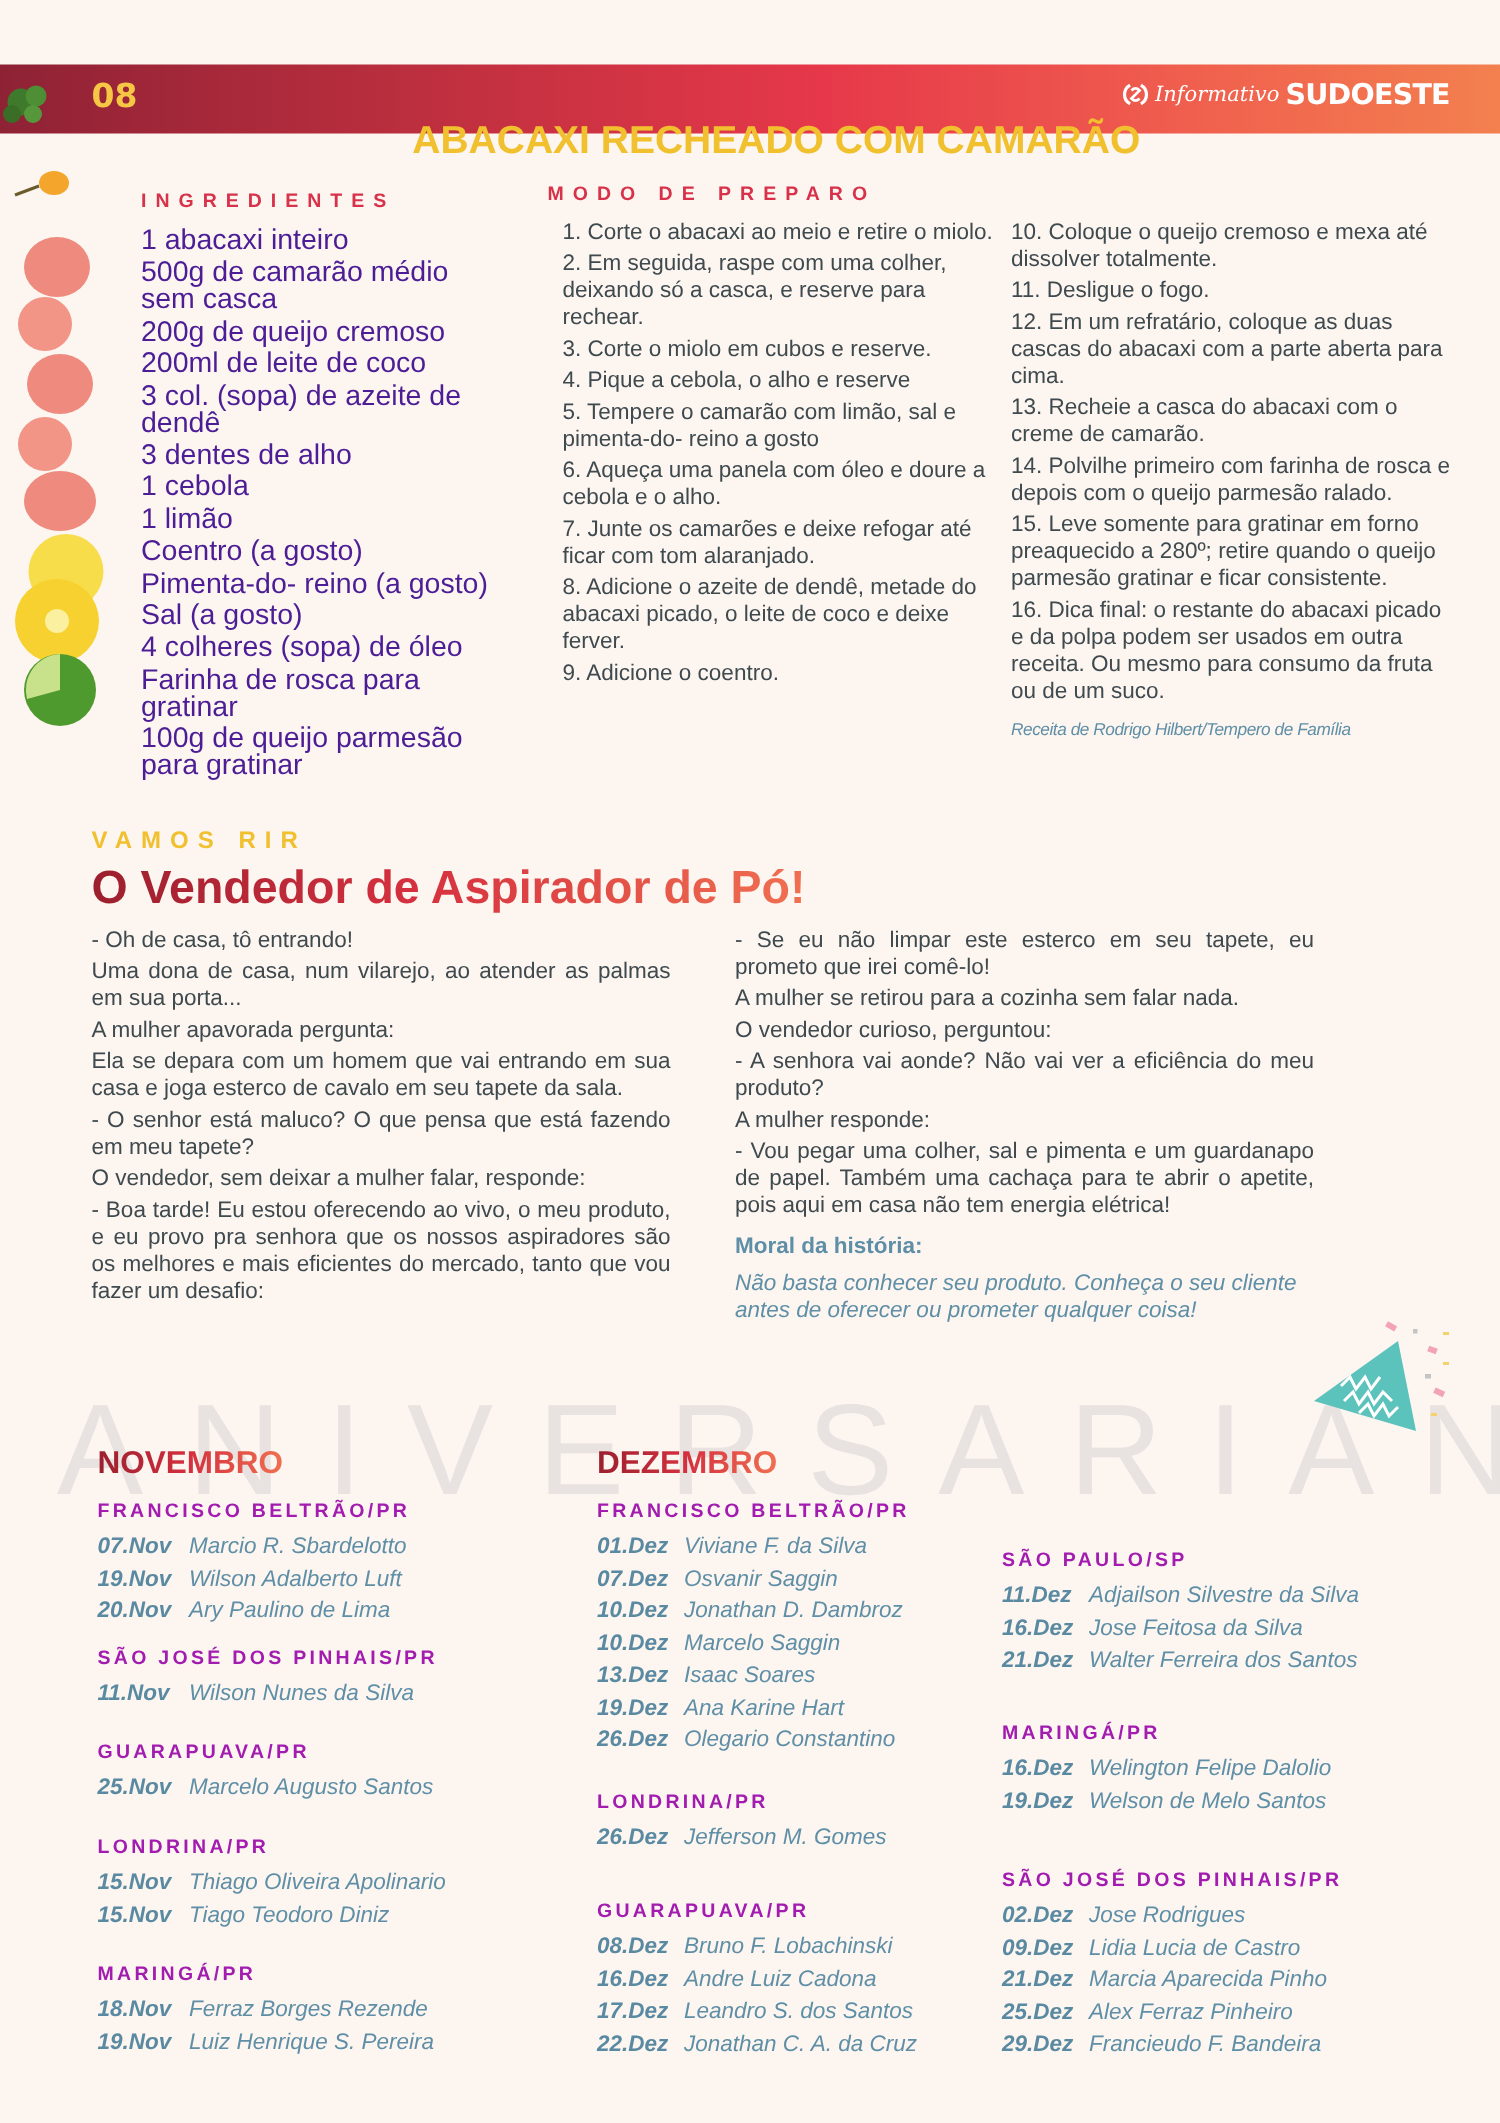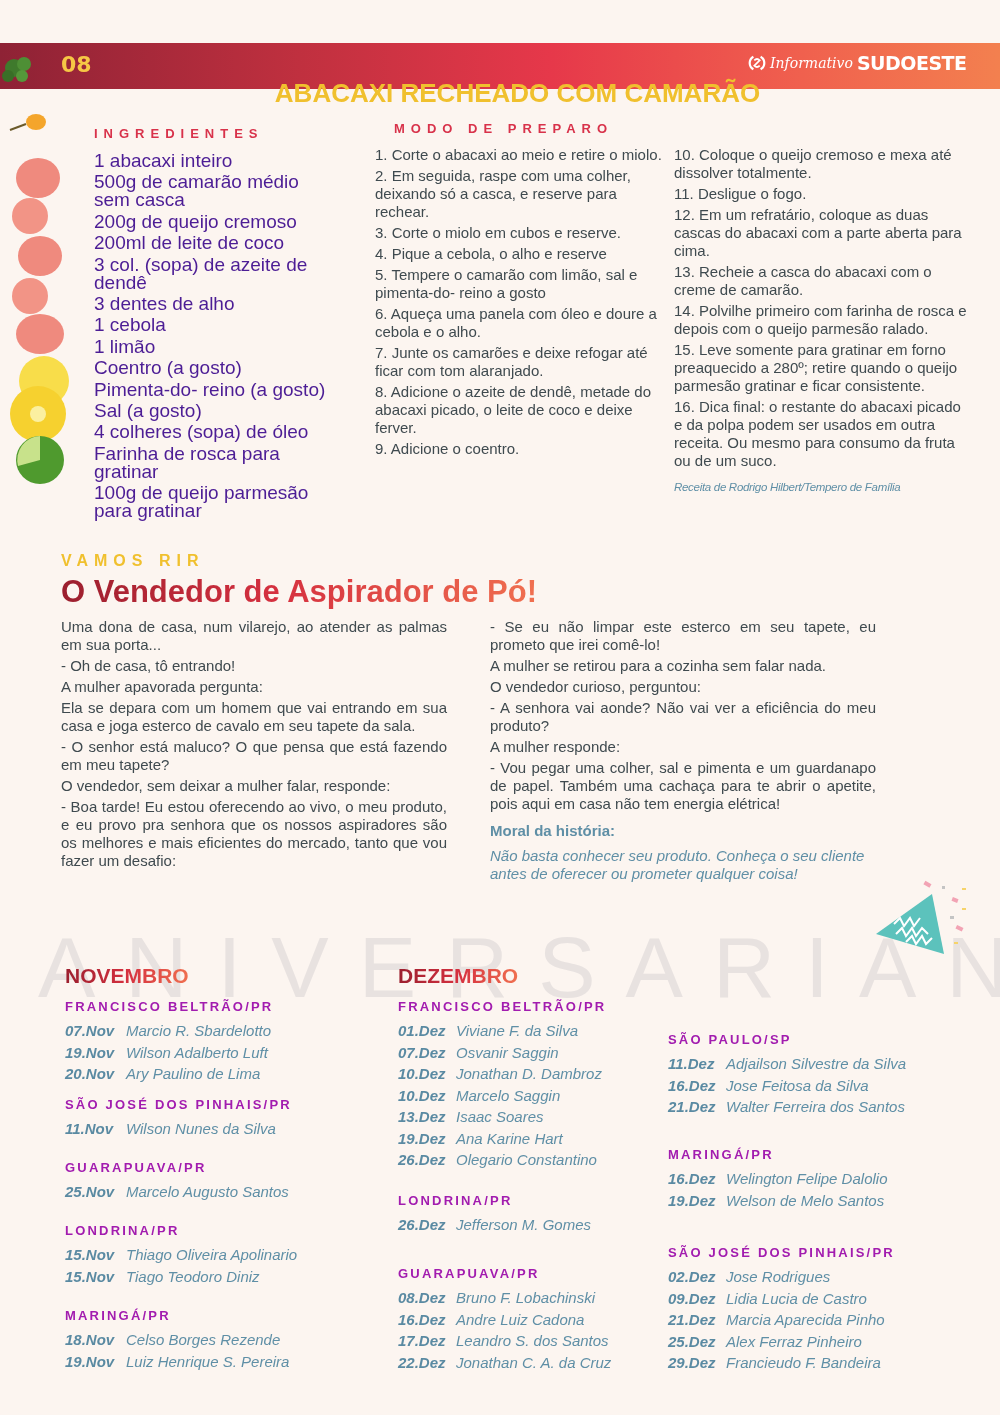--- a/index.html
+++ b/index.html
@@ -30,21 +30,21 @@
   .food-strip { position: absolute; left: 0; top: 46px; width: 80px; height: 460px; }
 
   .recipe-title {
     position: absolute; left: 0; width: 1035px; top: 78px; text-align: center;
     font-size: 26px; color: #f0c02e; letter-spacing: 0px;
   }
   .spaced-head {
     font-weight: bold; color: #d8324a; letter-spacing: 6px; font-size: 13px;
   }
   .ing-head { position: absolute; left: 94px; top: 126px; }
-  .prep-head { position: absolute; left: 394px; top: 121px; }
+  .prep-head { position: absolute; left: 365px; top: 121px; }
   .ing-list { position: absolute; left: 94px; top: 152px; width: 240px; list-style: none; }
   .ing-list li { font-size: 19px; line-height: 18px; margin-bottom: 3.4px; color: #4c1d95; }
   .prep-col { position: absolute; list-style: none; font-size: 15px; line-height: 18px; color: #3f4a4f; }
   .prep-col li { margin-bottom: 3px; }
   .prep-a { left: 375px; top: 146px; width: 290px; }
   .prep-b { left: 674px; top: 146px; width: 295px; }
   .credit { font-style: italic; font-size: 11.5px; color: #5f8fa6; margin-top: 8px; letter-spacing: -0.3px; }
 
   .rir-tag { position: absolute; left: 61px; top: 552px; font-weight: bold; font-size: 16px; color: #f0c02e; letter-spacing: 6px; }
   .joke-title {
@@ -162,22 +162,22 @@
   <li>13. Recheie a casca do abacaxi com o creme de camarão.</li>
   <li>14. Polvilhe primeiro com farinha de rosca e depois com o queijo parmesão ralado.</li>
   <li>15. Leve somente para gratinar em forno preaquecido a 280º; retire quando o queijo parmesão gratinar e ficar consistente.</li>
   <li>16. Dica final: o restante do abacaxi picado e da polpa podem ser usados em outra receita. Ou mesmo para consumo da fruta ou de um suco.</li>
   <li class="credit">Receita de Rodrigo Hilbert/Tempero de Família</li>
 </ul>
 
 <div class="rir-tag">VAMOS RIR</div>
 <h2 class="joke-title">O Vendedor de Aspirador de Pó!</h2>
 <div class="joke-col joke-a">
+  <p>- Oh de casa, tô entrando!</p>
   <p>Uma dona de casa, num vilarejo, ao atender as palmas em sua porta...</p>
-  <p>- Oh de casa, tô entrando!</p>
   <p>A mulher apavorada pergunta:</p>
   <p>Ela se depara com um homem que vai entrando em sua casa e joga esterco de cavalo em seu tapete da sala.</p>
   <p>- O senhor está maluco? O que pensa que está fazendo em meu tapete?</p>
   <p>O vendedor, sem deixar a mulher falar, responde:</p>
   <p>- Boa tarde! Eu estou oferecendo ao vivo, o meu produto, e eu provo pra senhora que os nossos aspiradores são os melhores e mais eficientes do mercado, tanto que vou fazer um desafio:</p>
 </div>
 <div class="joke-col joke-b">
   <p>- Se eu não limpar este esterco em seu tapete, eu prometo que irei comê-lo!</p>
   <p>A mulher se retirou para a cozinha sem falar nada.</p>
   <p>O vendedor curioso, perguntou:</p>
@@ -244,21 +244,21 @@
     </div>
   <div class="bday">
       <span class="bday-date">15.Nov</span>
       <span class="bday-name">Tiago Teodoro Diniz</span>
     </div>
 </div>
 <div class="city-group" style="left:65px; top:1308px;">
   <div class="city-name">MARINGÁ/PR</div>
   <div class="bday">
       <span class="bday-date">18.Nov</span>
-      <span class="bday-name">Celso Borges Rezende</span>
+      <span class="bday-name">Ferraz Borges Rezende</span>
     </div>
   <div class="bday">
       <span class="bday-date">19.Nov</span>
       <span class="bday-name">Luiz Henrique S. Pereira</span>
     </div>
 </div>
 
 <div class="city-group dcol" style="left:398px; top:999px;">
   <div class="city-name">FRANCISCO BELTRÃO/PR</div>
   <div class="bday">

